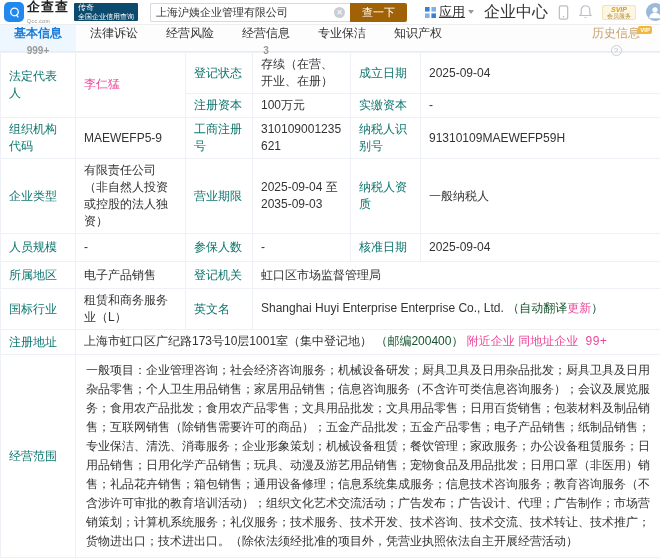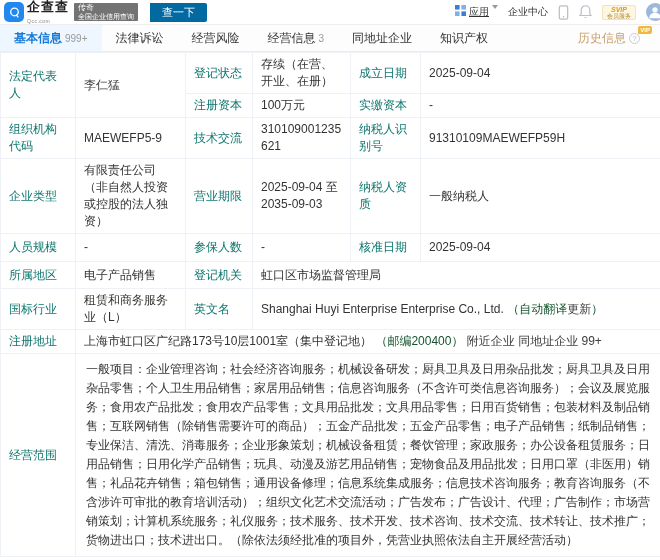--- a/index.html
+++ b/index.html
@@ -8,59 +8,59 @@
   .page { width:660px; height:560px; overflow:hidden; position:relative; background:#fff; }
 
   
   .topbar { height:25px; display:flex; align-items:center; padding:0 4px; border-bottom:1px solid #eee; background:#fff; }
   .logo-wrap { display:flex; align-items:center; gap:3px; flex-shrink:0; }
   .logo-sq { width:20px; height:20px; border-radius:5px; background:#2188ef; display:flex; align-items:center; justify-content:center; }
   .logo-sq svg { display:block; }
   .brand-txt { line-height:1; }
   .brand-cn { font-size:13px; font-weight:bold; color:#222; letter-spacing:1px; }
   .brand-en { font-size:5px; color:#888; letter-spacing:.5px; }
-  .slogan { background:#737373; color:#fff; margin-left:2px; padding:1px 4px; line-height:1.1; border-radius:1px; }
+  .slogan { background:#0c4a6e; color:#fff; margin-left:2px; padding:1px 4px; line-height:1.1; border-radius:1px; }
   .slogan .s1 { font-size:8px; display:block; }
   .slogan .s2 { font-size:7px; display:block; white-space:nowrap; }
   .search-wrap { display:flex; margin-left:12px; }
   .search-box { width:200px; height:19px; border:1px solid #d5d9e0; border-right:none; border-radius:2px 0 0 2px; display:flex; align-items:center; padding:0 5px; }
   .search-box input { border:none; outline:none; width:100%; font-size:11px; color:#333; font-family:inherit; }
   .clear-ic { width:11px; height:11px; border-radius:50%; background:#c9ced6; color:#fff; font-size:8px; line-height:11px; text-align:center; flex-shrink:0; }
-  .search-btn { height:19px; background:#0369a1; color:#fff; border:none; font-size:11px; padding:0 12px; border-radius:0 2px 2px 0; font-family:inherit; }
+  .search-btn { height:19px; background:#a16207; color:#fff; border:none; font-size:11px; padding:0 12px; border-radius:0 2px 2px 0; font-family:inherit; }
   .top-right { margin-left:auto; display:flex; align-items:center; gap:10px; }
-  .apps { display:flex; align-items:flex-start; gap:3px; color:#333; font-size:10px;text-decoration:underline; }
+  .apps { display:flex; align-items:center; gap:3px; color:#333; font-size:13px;text-decoration:underline; }
   .caret { width:0; height:0; border-left:3px solid transparent; border-right:3px solid transparent; border-top:4px solid #999; display:inline-block; }
-  .ent-center { font-size:10px; color:#333; }
+  .ent-center { font-size:16px; color:#333; }
   .ic-gray { color:#b9bec7; }
   .svip { background:#fdf6e3; border:1px solid #f3e3bb; border-radius:2px; padding:0 4px; line-height:1; text-align:center; }
   .svip .v1 { font-size:7px; font-weight:bold; font-style:italic; color:#d9a row13c; color:#d99a2b; display:block; }
   .svip .v2 { font-size:6px; color:#b08a3e; display:block; }
   .avatar { width:18px; height:18px; border-radius:50%; background:#9db8dd; position:relative; overflow:hidden; margin-right:-8px; flex-shrink:0; }
   .avatar svg { position:absolute; left:2px; top:2px; }
 
   
   .tabs { height:27px; display:flex; align-items:stretch; border-bottom:1px solid #e9edf2; background:#fdfdfd; padding-right:6px; }
-  .tab { display:flex; align-items:center; gap:3px; padding:0 14px; font-size:12px; color:#333; position:relative; }
+  .tab { display:flex; align-items:center; gap:3px; padding:0 14px; font-size:12px; color:#333; position:relative;flex-direction:column; }
   .tab.active { background:#eef6ff; color:#1479d7; font-weight:bold; }
-  .tab .cnt { font-size:10px; color:#999; font-weight:normal; }
+  .tab .cnt { font-size:10px; color:#999; font-weight:bold; }
   .tab.history { color:#c8a06e; margin-left:auto;justify-content:space-between; }
   .vip-tag { position:absolute; top:1px; right:2px; background:#f0b93c; color:#fff; font-size:6px; line-height:1; padding:1px 2px; border-radius:2px 2px 2px 0; font-weight:bold; }
   .q-ic { width:11px; height:11px; border:1px solid #c9ced6; border-radius:50%; color:#b9bec7; font-size:8px; line-height:10px; text-align:center; display:inline-block; }
 
   
   table.info { width:660px; border-collapse:collapse; table-layout:fixed; }
   table.info td { border:1px solid #eef1f6; padding:3px 8px; font-size:12px; line-height:17px; vertical-align:middle; word-break:break-all; }
   table.info td.lb { color:#0f766e; }
   table.info tr.h22 td { height:22px; }
   table.info tr.h30 td { height:30px; }
   table.info tr.h34 td { height:34px; }
   table.info tr.h28 td { height:28px;margin-top:22px; }
   table.info tr.h27 td { height:27px; }
   table.info tr.h24 td { height:24px; }
-  .lnk { color:#404040; text-decoration:none; }
+  .lnk { color:#ec4899; text-decoration:none;font-family:Liberation Mono, monospace; }
   .gray { color:#14532d; }
   .scope-cell { line-height:19px !important; padding:6px 10px !important; }
 </style>
 </head>
 <body>
 
 <div class="page">
 
   <header class="topbar">
     <div class="logo-wrap">
@@ -73,20 +73,24 @@
       <span class="brand-txt">
         <span class="brand-cn">企查查</span><br>
         <span class="brand-en">Qcc.com</span>
       </span>
       <span class="slogan">
         <span class="s1">传奇</span>
         <span class="s2">全国企业信用查询</span>
       </span>
     </div>
     <div class="search-wrap">
+      <div class="search-box">
+        <input type="text" value="上海沪姨企业管理有限公司" style="">
+        <span class="clear-ic">✕</span>
+      </div>
       <button class="search-btn">查一下</button>
     </div>
     <div class="top-right">
       <span class="apps">
         <svg width="11" height="11" viewBox="0 0 12 12">
             <rect x="0" y="0" width="5" height="5" fill="#3a7fd5"></rect>
             <rect x="7" y="0" width="5" height="5" fill="#7fb0ea"></rect>
             <rect x="0" y="7" width="5" height="5" fill="#7fb0ea"></rect>
             <rect x="7" y="7" width="5" height="5" fill="#3a7fd5"></rect>
           </svg>
@@ -124,21 +128,21 @@
         <span>法律诉讼</span>
       </div>
     <div class="tab">
         <span>经营风险</span>
       </div>
     <div class="tab">
       <span>经营信息</span>
       <span class="cnt">3</span>
     </div>
     <div class="tab">
-        <span>同地址企业</span>
+        <span>专业保洁</span>
       </div>
     <div class="tab">
         <span>知识产权</span>
       </div>
     <div class="tab history">
       <span>历史信息</span>
       <span class="vip-tag">VIP</span>
       <span class="q-ic">?</span>
     </div>
   </nav>
@@ -163,21 +167,21 @@
     </tr>
     <tr class="h22">
       <td class="lb">注册资本</td>
       <td>100万元</td>
       <td class="lb">实缴资本</td>
       <td>-</td>
     </tr>
     <tr class="h30">
       <td class="lb">组织机构代码</td>
       <td>MAEWEFP5-9</td>
-      <td class="lb">技术交流</td>
+      <td class="lb">工商注册号</td>
       <td>310109001235621</td>
       <td class="lb">纳税人识别号</td>
       <td>91310109MAEWEFP59H</td>
     </tr>
     <tr class="h34">
       <td class="lb">企业类型</td>
       <td>有限责任公司（非自然人投资或控股的法人独资）</td>
       <td class="lb">营业期限</td>
       <td>2025-09-04 至 2035-09-03</td>
       <td class="lb">纳税人资质</td>

